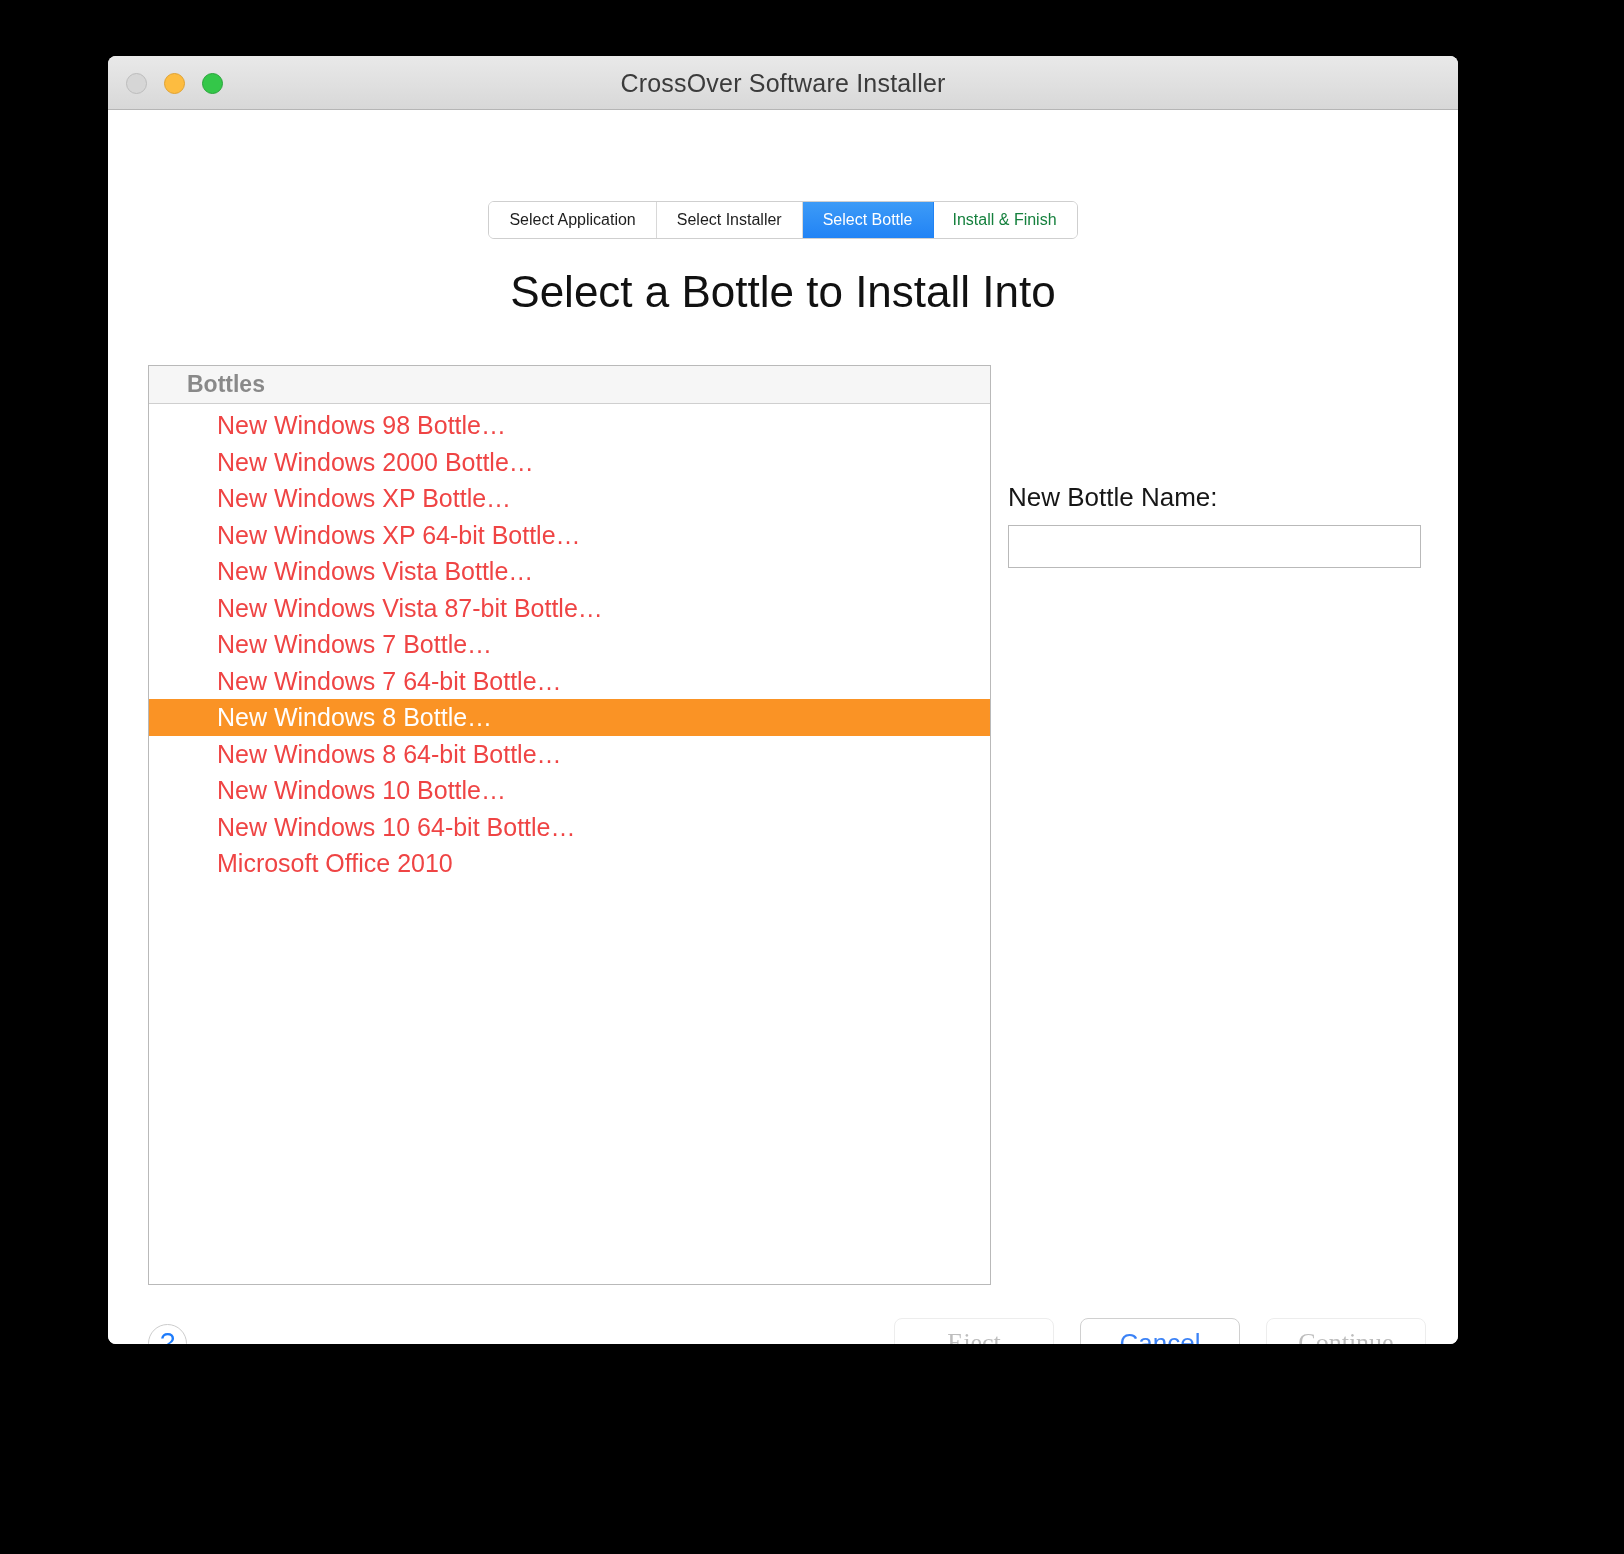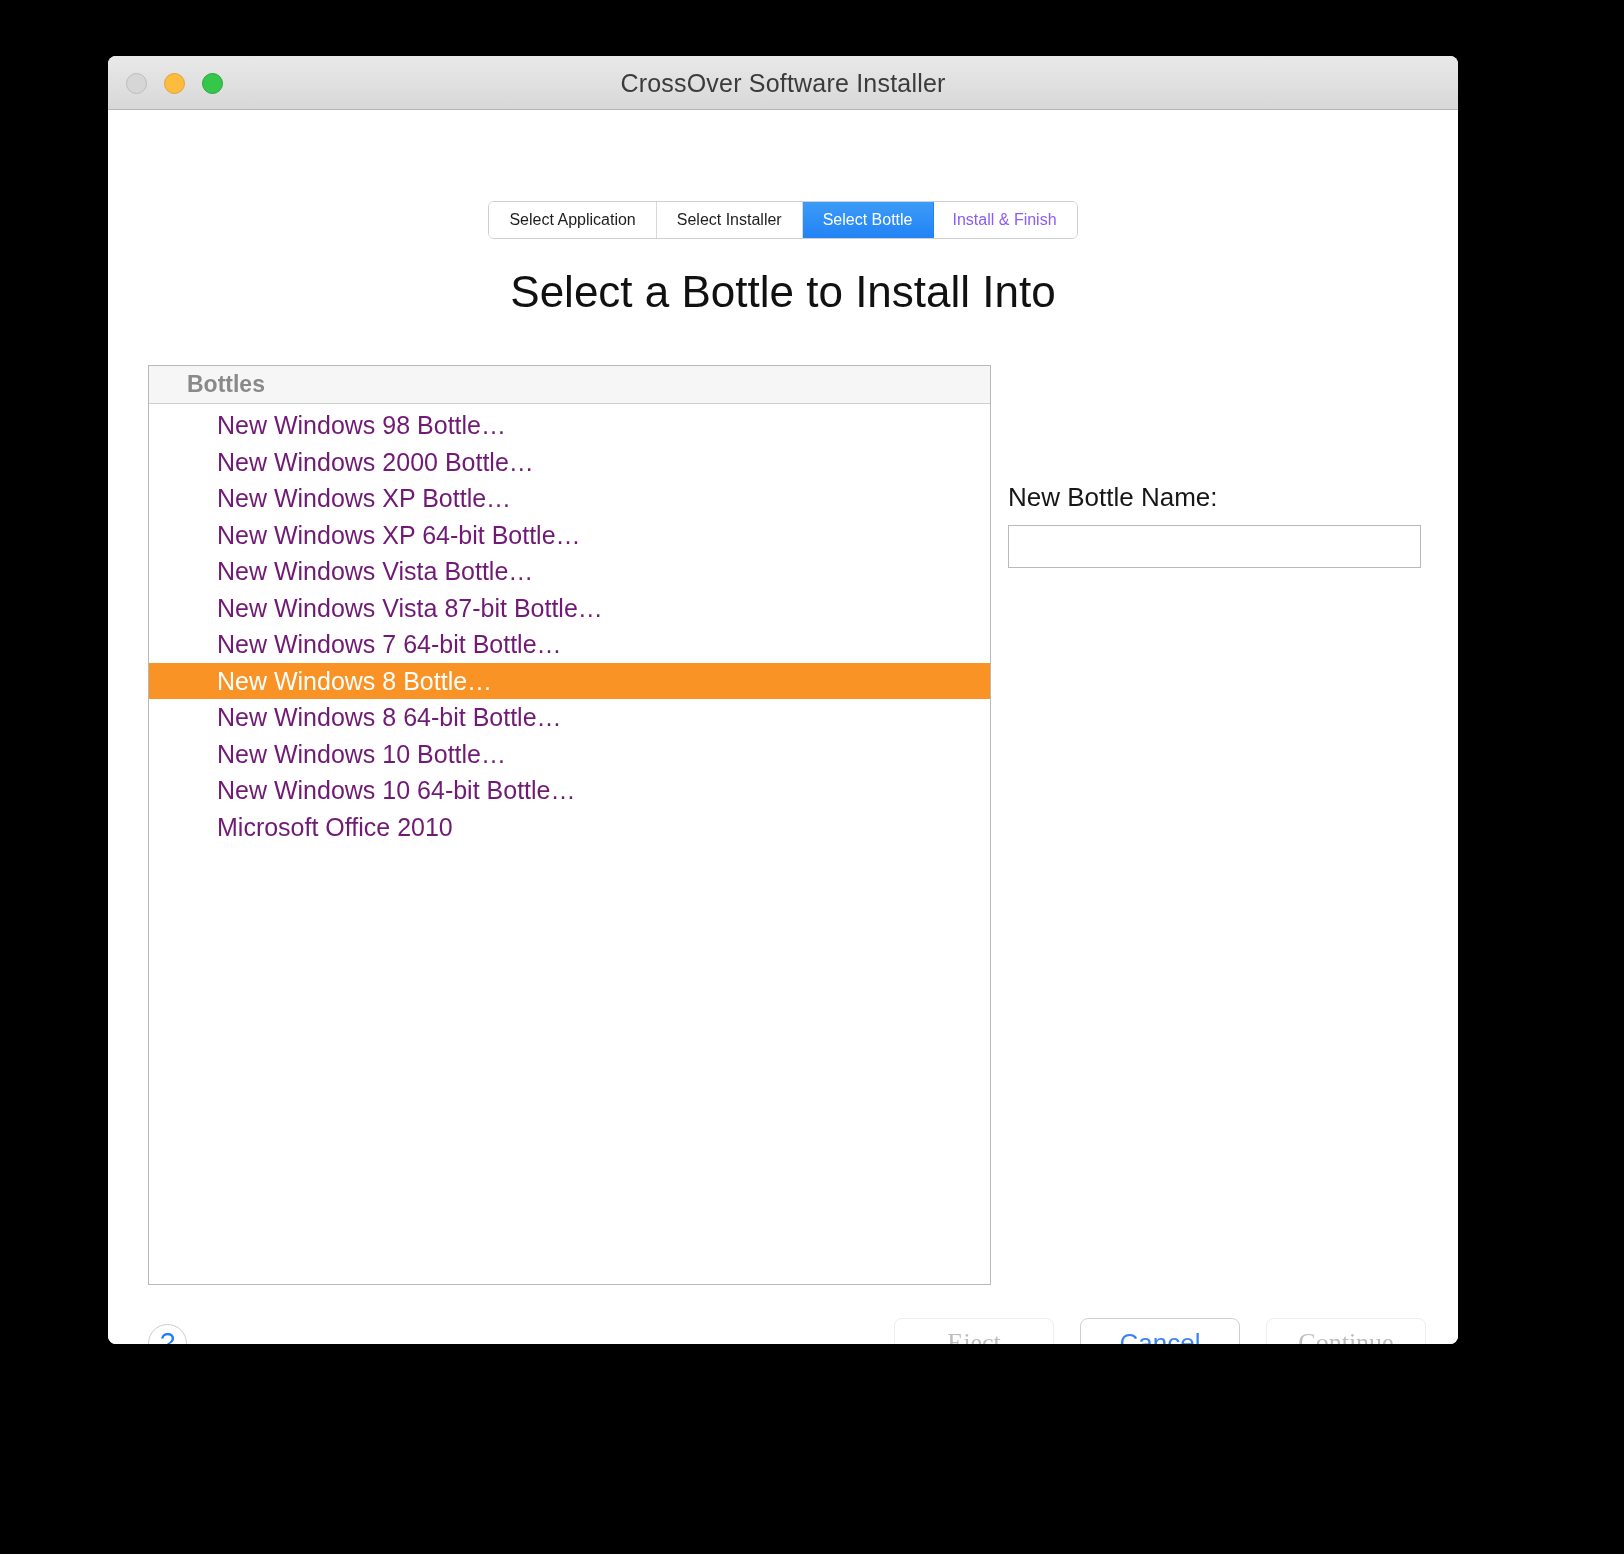--- a/index.html
+++ b/index.html
@@ -83,21 +83,21 @@
     border-right: 1px solid #d8d8d8;
     background: #ffffff;
     white-space: nowrap;
   }
   .tab:last-child { border-right: none; }
   .tab.active {
     background: linear-gradient(to bottom, #3d9bf7 0%, #2183f5 100%);
     color: #ffffff;
     border-right-color: #2183f5;
   }
-  .tab.disabled { color: #8b5cf6; padding-left: 19px; }
+  .tab.disabled { color: #15803d; padding-left: 19px; }
 
   
   #heading {
     position: absolute;
     left: 0; right: 0;
     top: 157px;
     text-align: center;
     font-size: 44px;
     color: #111111;
     font-weight: 400;
@@ -124,21 +124,21 @@
     font-size: 23px;
     font-weight: bold;
     color: #898989;
   }
   #list-items { padding-top: 3px; }
   .list-item {
     height: 36.5px;
     line-height: 36.5px;
     padding-left: 68px;
     font-size: 25px;
-    color: #701a75;
+    color: #ef4444;
     white-space: nowrap;
   }
   .list-item.selected {
     background: #fa9325;
     color: #ffffff;
   }
 
   
   #right-panel {
     position: absolute;
@@ -230,20 +230,21 @@
 
     <div id="listbox">
       <div id="list-header">Bottles</div>
       <div id="list-items">
           <div class="list-item">New Windows 98 Bottle…</div>
           <div class="list-item">New Windows 2000 Bottle…</div>
           <div class="list-item">New Windows XP Bottle…</div>
           <div class="list-item">New Windows XP 64-bit Bottle…</div>
           <div class="list-item">New Windows Vista Bottle…</div>
           <div class="list-item">New Windows Vista 87-bit Bottle…</div>
+          <div class="list-item">New Windows 7 Bottle…</div>
           <div class="list-item">New Windows 7 64-bit Bottle…</div>
           <div class="list-item selected">New Windows 8 Bottle…</div>
           <div class="list-item">New Windows 8 64-bit Bottle…</div>
           <div class="list-item">New Windows 10 Bottle…</div>
           <div class="list-item">New Windows 10 64-bit Bottle…</div>
           <div class="list-item">Microsoft Office 2010</div>
         </div>
     </div>
 
     <div id="right-panel">

